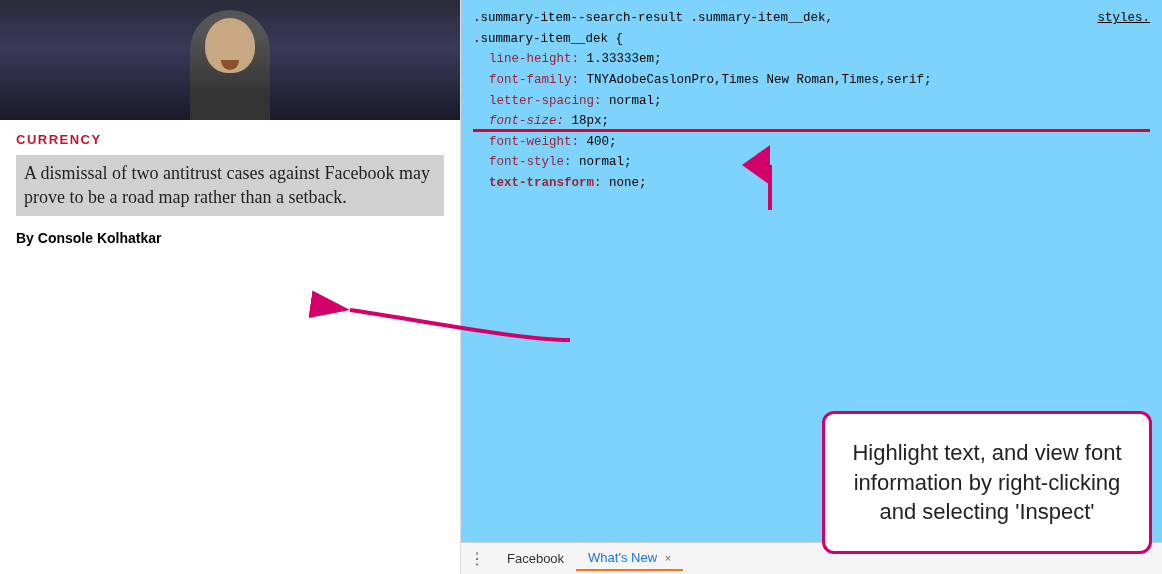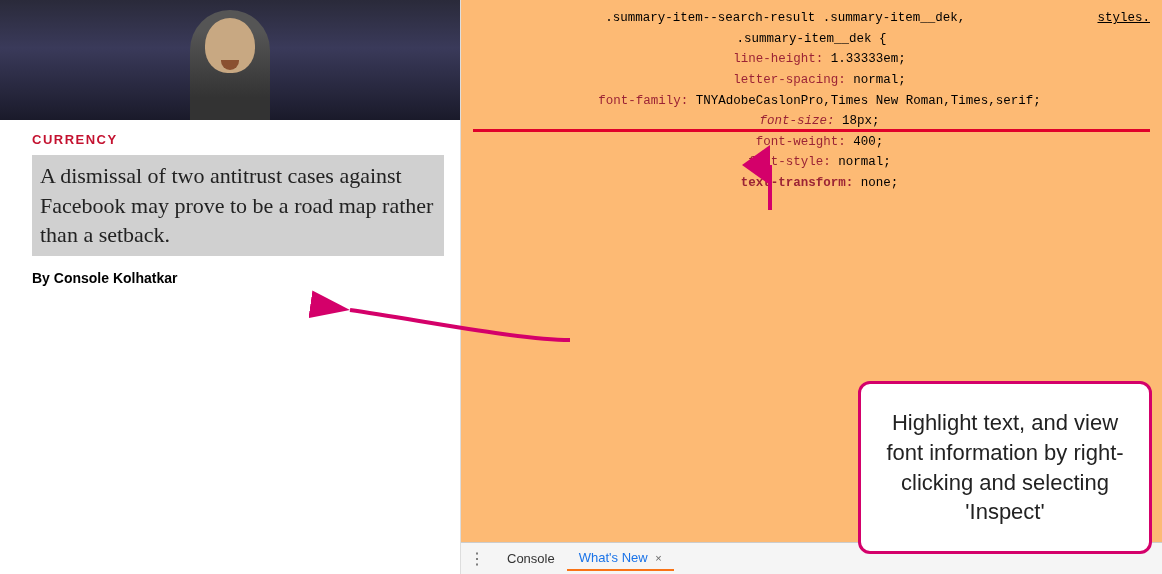--- a/index.html
+++ b/index.html
@@ -64,21 +64,20 @@
       left: 50%;
       transform: translateX(-50%);
       width: 18px;
       height: 10px;
       background: #8a5030;
       border-radius: 0 0 10px 10px;
     }
 
     .article-content {
       padding: 12px 16px;
-      margin-left: 16px;
     }
 
     .category-label {
       color: #c41230;
       font-size: 13px;
       font-weight: 700;
       letter-spacing: 1.5px;
       text-transform: uppercase;
       margin-bottom: 8px;
       font-family: Arial, sans-serif;
@@ -91,21 +90,21 @@
       color: #000;
       line-height: 1.15;
       margin-bottom: 14px;
       text-transform: uppercase;
     }
 
     .article-excerpt {
       background: #d0d0d0;
       padding: 6px 8px;
       font-family: 'Georgia', Times, serif;
-      font-size: 22px;
+      font-size: 18px;
       color: #222;
       line-height: 1.35;
       margin-bottom: 14px;
       display: inline-block;
     }
 
     .article-byline {
       font-family: Arial, sans-serif;
       font-size: 14px;
       font-weight: 700;
@@ -119,24 +118,23 @@
       border-left: 1px solid #ddd;
       display: flex;
       flex-direction: column;
       font-family: 'Courier New', monospace;
       font-size: 13px;
     }
 
     .devtools-css-panel {
       flex: 1;
       padding: 8px 12px;
-      background: #fdba74;
+      background: #7dd3fc;
       overflow: hidden;
       position: relative;
-      text-align: center;
     }
 
     .css-line {
       display: block;
       line-height: 1.65;
       font-size: 12.5px;
       font-family: 'Courier New', monospace;
     }
 
     .css-line .prop {
@@ -185,21 +183,21 @@
       font-size: 11px;
       color: #666;
       margin-left: 4px;
     }
 
     
     .callout-box {
       position: absolute;
       bottom: 20px;
       right: 10px;
-      width: 294px;
+      width: 330px;
       background: #fff;
       border: 3px solid #d4006a;
       border-radius: 12px;
       padding: 24px 20px;
       text-align: center;
       font-family: Arial, sans-serif;
       font-size: 22px;
       font-weight: 400;
       color: #222;
       line-height: 1.35;
@@ -245,26 +243,26 @@
       </span>
       <span class="css-line">
         <span class="val">.summary-item__dek {</span>
       </span>
 
       <span class="css-line">
         <span style="padding-left:16px;" class="prop">line-height:</span>
         <span class="val"> 1.33333em;</span>
       </span>
       <span class="css-line">
+        <span style="padding-left:16px;" class="prop">font-family:</span>
+        <span class="val"> TNYAdobeCaslonPro,Times New Roman,Times,serif;</span>
+      </span>
+      <span class="css-line">
         <span style="padding-left:16px;" class="prop">letter-spacing:</span>
         <span class="val"> normal;</span>
-      </span>
-      <span class="css-line">
-        <span style="padding-left:16px;" class="prop">font-family:</span>
-        <span class="val"> TNYAdobeCaslonPro,Times New Roman,Times,serif;</span>
       </span>
       <span class="css-line font-size-line" style="position:relative; display:block;">
         <span style="padding-left:16px;font-style:italic;" class="prop">font-size:</span>
         <span class="val"> 18px;</span>
         <div style="position:absolute; left:0; right:0; bottom:0; height:3px; background:#e0002a;"></div>
       </span>
       <span class="css-line">
         <span style="padding-left:16px;" class="prop">font-weight:</span>
         <span class="val"> 400;</span>
       </span>
@@ -273,21 +271,21 @@
         <span class="val"> normal;</span>
       </span>
       <span class="css-line">
         <span style="padding-left:16px;font-weight:bold;" class="prop">text-transform:</span>
         <span class="val"> none;</span>
       </span>
     </div>
 
     <div class="devtools-tabs">
       <span class="devtools-tab-dots">⋮</span>
-      <div class="devtools-tab">Console</div>
+      <div class="devtools-tab">Facebook</div>
       <div class="devtools-tab active">
         <span>What's New</span>
         <span class="devtools-tab-close">×</span>
       </div>
     </div>
   </div>
 </div>
 
 <svg class="arrows-svg" viewBox="0 0 1162 574" xmlns="http://www.w3.org/2000/svg">
 

